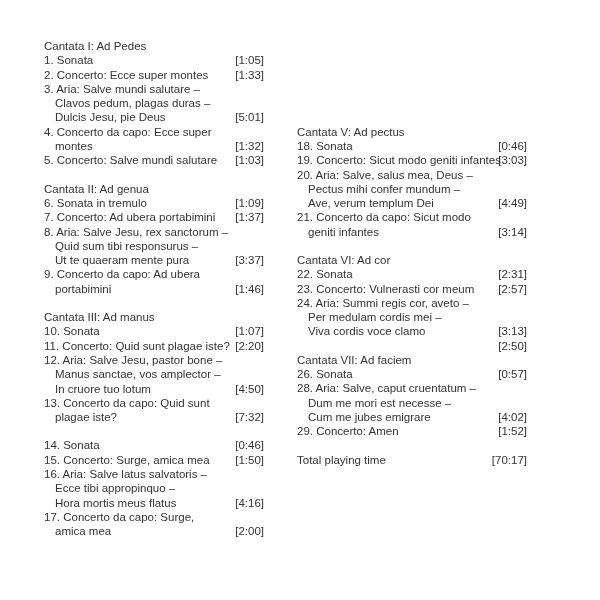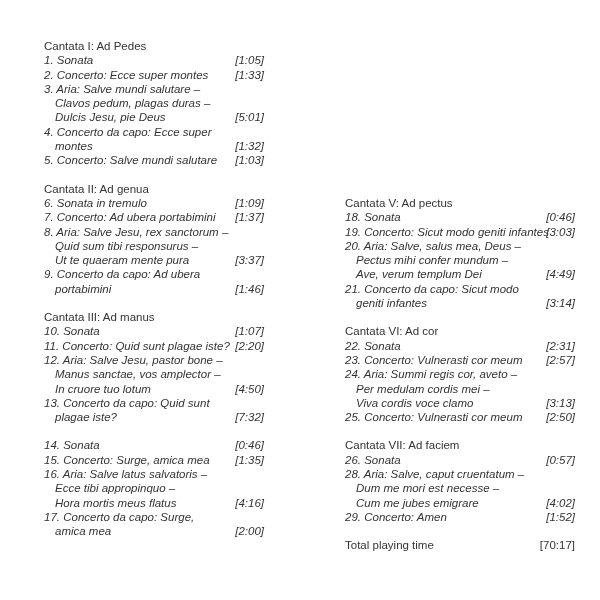--- a/index.html
+++ b/index.html
@@ -9,32 +9,30 @@
     font-family: "Liberation Sans", sans-serif;
     font-size: 11.5px;
     line-height: 14.3px;
     color: #333333;
     overflow: hidden;
   }
   .page {
     position: absolute;
     left: 44px; top: 39px;
     display: flex;
-    align-items: flex-end;
-    gap: 48px;
+    align-items: center;
   }
   .col-left  { width: 224px; margin-right: 29px; }
   .col-right { width: 234px; }
   .section { margin-bottom: 14px; }
   .heading { white-space: nowrap; }
   .line {
     position: relative;
     padding-right: 36px;
     white-space: nowrap;
-    font-style: italic;
   }
   .line.cont { padding-left: 11px; }
   .time {
     position: absolute;
     right: 4px; top: 0;
     white-space: nowrap;
   }
   .total-row {
     position: relative;
     margin-top: 12px;
@@ -103,21 +101,21 @@
           <div class="track">
             <div class="line"><span class="txt">13. Concerto da capo: Quid sunt</span></div>
             <div class="line cont"><span class="txt">plagae iste?</span><span class="time">[7:32]</span></div>
           </div>
         </div>
         <div class="section">
           <div class="track">
             <div class="line"><span class="txt">14. Sonata</span><span class="time">[0:46]</span></div>
           </div>
           <div class="track">
-            <div class="line"><span class="txt">15. Concerto: Surge, amica mea</span><span class="time">[1:35]</span></div>
+            <div class="line"><span class="txt">15. Concerto: Surge, amica mea</span><span class="time">[1:50]</span></div>
           </div>
           <div class="track">
             <div class="line"><span class="txt">16. Aria: Salve latus salvatoris –</span></div>
             <div class="line cont"><span class="txt">Ecce tibi appropinquo –</span></div>
             <div class="line cont"><span class="txt">Hora mortis meus flatus</span><span class="time">[4:16]</span></div>
           </div>
           <div class="track">
             <div class="line"><span class="txt">17. Concerto da capo: Surge,</span></div>
             <div class="line cont"><span class="txt">amica mea</span><span class="time">[2:00]</span></div>
           </div>
@@ -151,21 +149,21 @@
           </div>
           <div class="track">
             <div class="line"><span class="txt">23. Concerto: Vulnerasti cor meum</span><span class="time">[2:57]</span></div>
           </div>
           <div class="track">
             <div class="line"><span class="txt">24. Aria: Summi regis cor, aveto –</span></div>
             <div class="line cont"><span class="txt">Per medulam cordis mei –</span></div>
             <div class="line cont"><span class="txt">Viva cordis voce clamo</span><span class="time">[3:13]</span></div>
           </div>
           <div class="track">
-            <div class="line"><span class="txt">25. Concerto: Vulnerasti cor meum</span><span class="time">[2:50]</span></div>
+            <div class="line"><span class="time">[2:50]</span></div>
           </div>
         </div>
         <div class="section">
           <div class="heading">Cantata VII: Ad faciem</div>
           <div class="track">
             <div class="line"><span class="txt">26. Sonata</span><span class="time">[0:57]</span></div>
           </div>
           <div class="track">
             <div class="line"><span class="txt">28. Aria: Salve, caput cruentatum –</span></div>
             <div class="line cont"><span class="txt">Dum me mori est necesse –</span></div>

